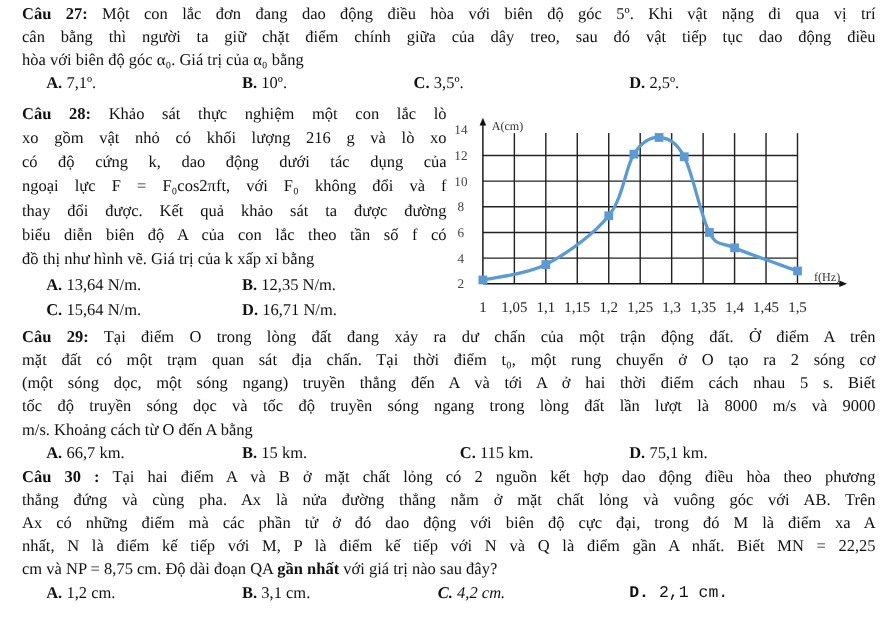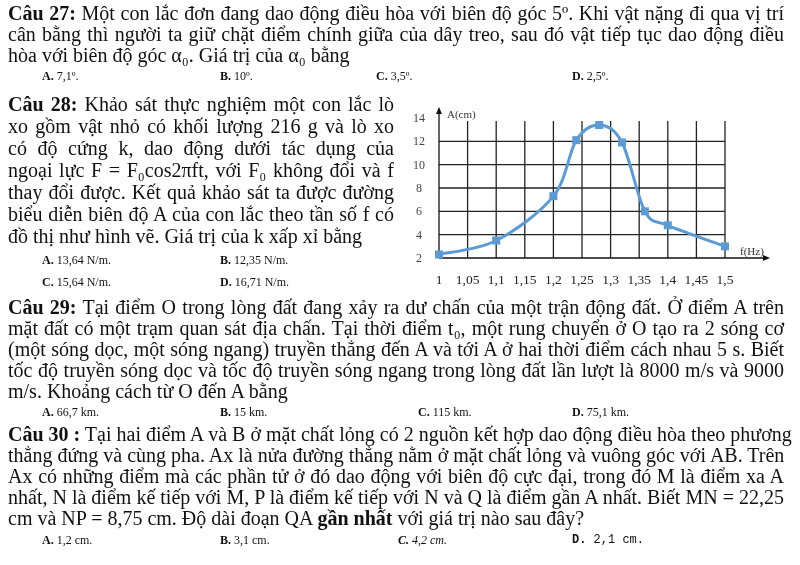--- a/index.html
+++ b/index.html
@@ -2,25 +2,25 @@
 <html><head>
 <meta charset="utf-8">
 <style>
   html, body { margin:0; padding:0; }
   body {
     width:800px; height:565px; overflow:hidden; background:#ffffff;
     font-family:"Liberation Serif", "DejaVu Serif", serif; color:#111;
     position:relative;
   }
   .line {
-    position:absolute; left:8px; font-size:20px; line-height:20px; white-space:nowrap;
+    position:absolute; left:20px; font-size:15px; line-height:20px; white-space:nowrap;
   }
   .just { text-align:justify; text-align-last:justify; }
   .b { font-weight:bold; }
-  .opt { position:absolute; font-size:12px; line-height:20px; white-space:nowrap; }
+  .opt { position:absolute; font-size:15px; line-height:20px; white-space:nowrap; }
   .opt .lbl { font-weight:bold; }
   #chart { position:absolute; left:400px; top:100px; width:400px; height:190px; }
   #chart text { font-family:"Liberation Serif", serif; }
 </style>
 </head>
 <body>
 
 <div>
   <div class="line just" style="top:3px;width:776px;"><span class="b">Câu 27:</span><span> Một con lắc đơn đang dao động điều hòa với biên độ góc 5º. Khi vật nặng đi qua vị trí</span></div>
   <div class="line just" style="top:24px;width:776px;">cân bằng thì người ta giữ chặt điểm chính giữa của dây treo, sau đó vật tiếp tục dao động điều</div>

